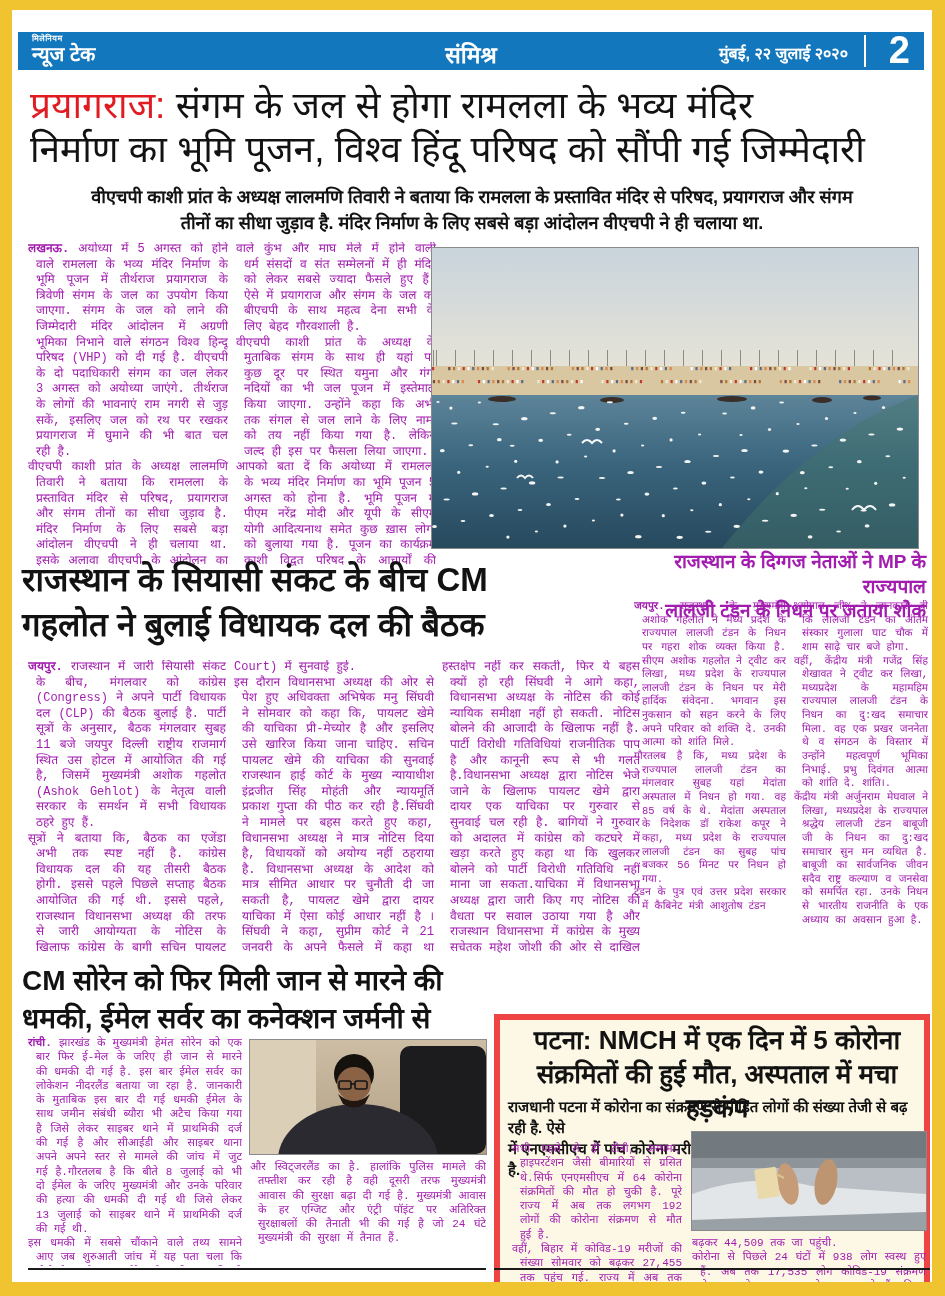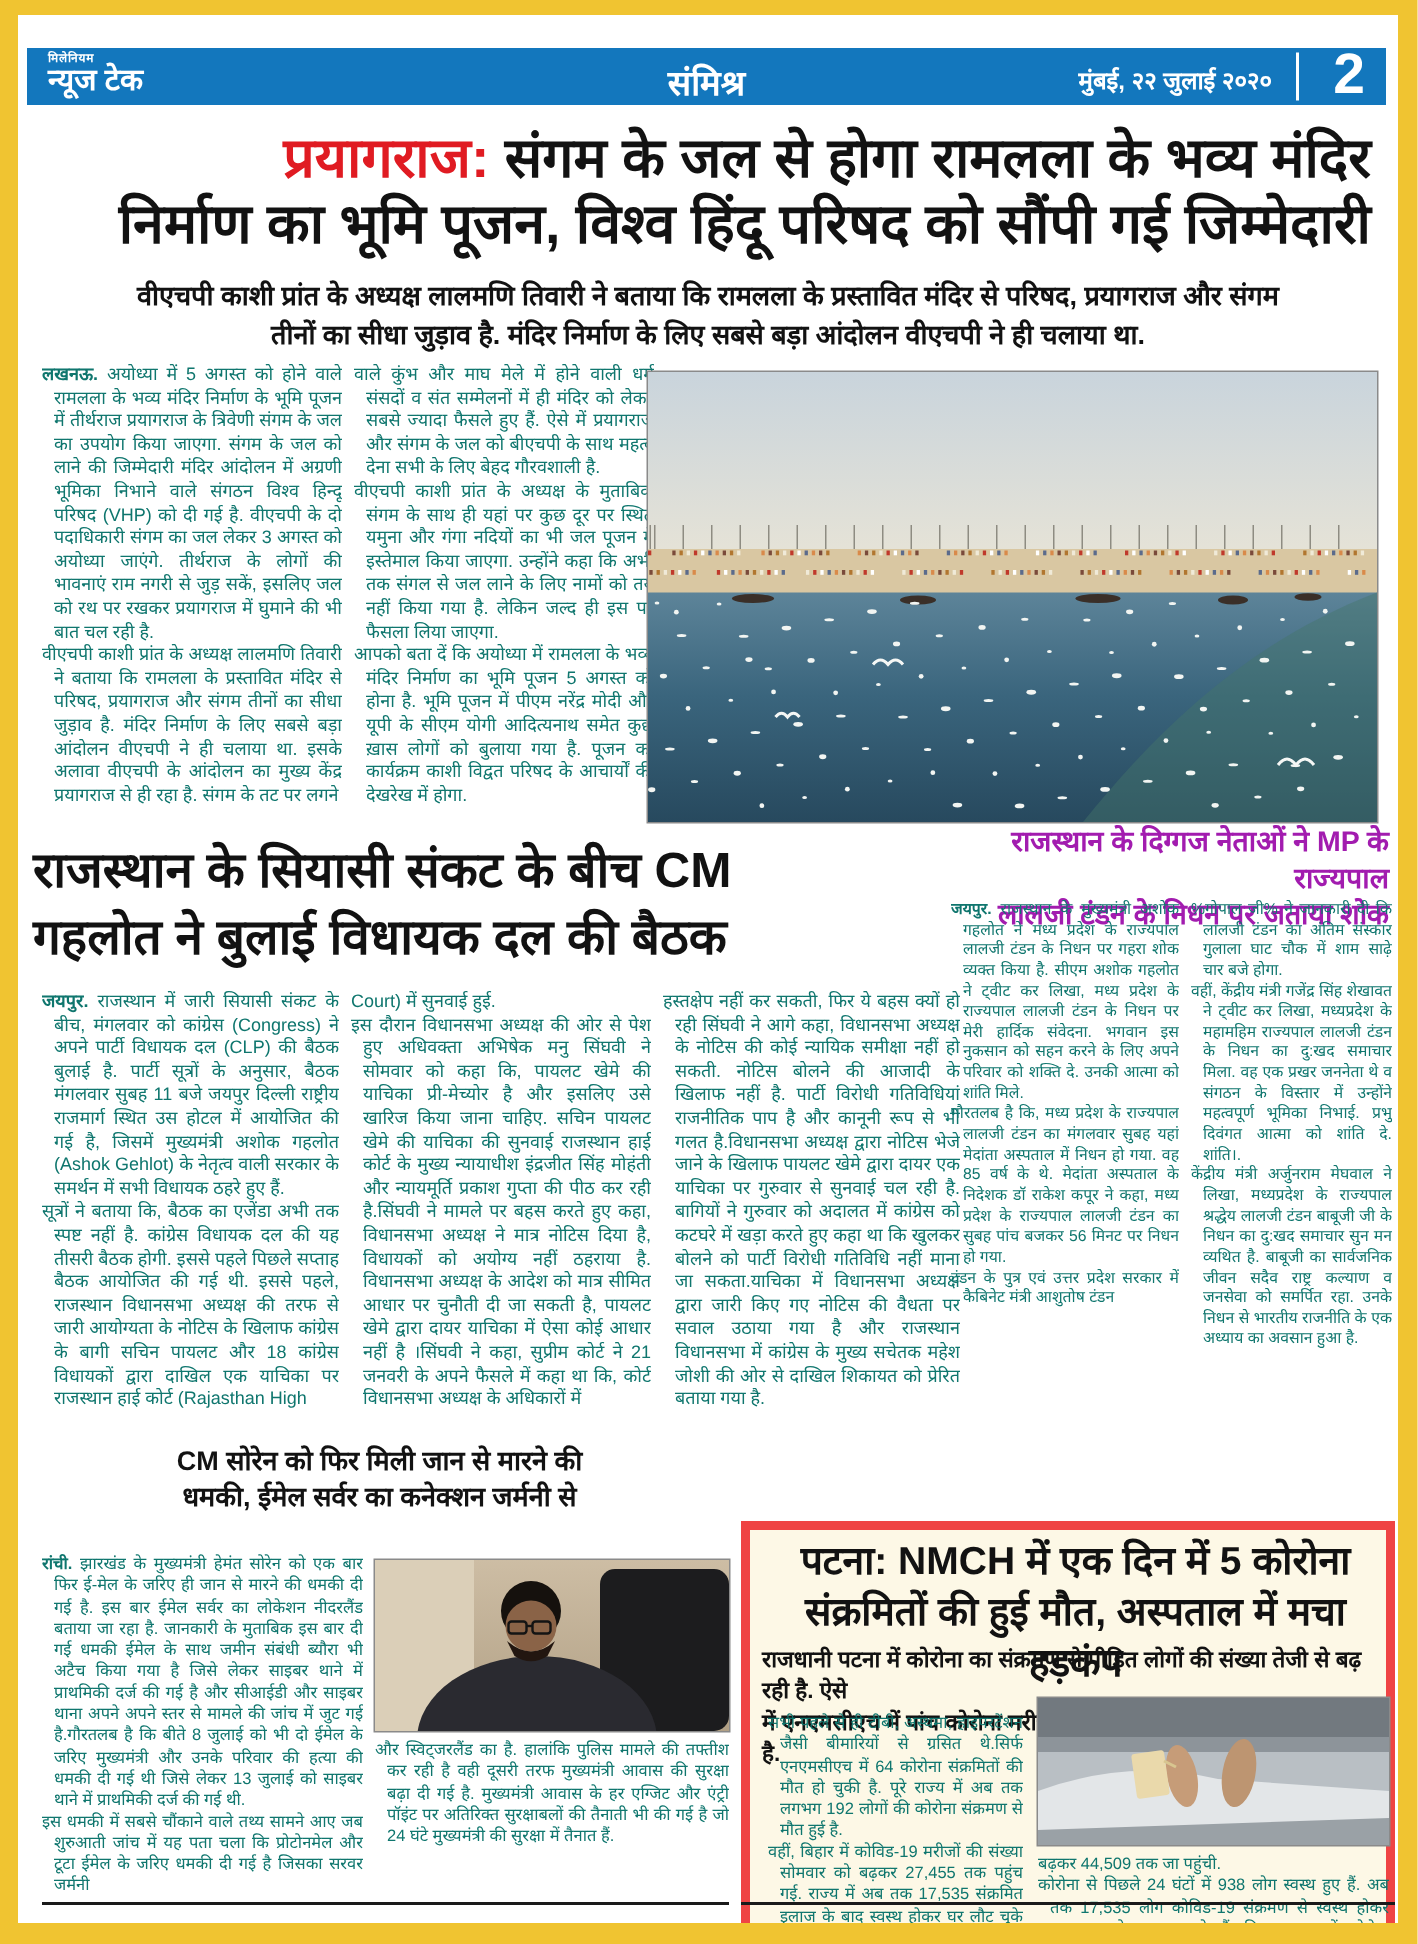--- a/index.html
+++ b/index.html
@@ -20,31 +20,31 @@
   }
   .brand{position:absolute;left:14px;top:3px;line-height:1;}
   .brand-small{display:block;font-size:8px;font-weight:bold;letter-spacing:.5px;margin-bottom:1px;}
   .brand-name{display:block;font-size:20px;font-weight:bold;}
   .center-title{position:absolute;left:0;right:0;top:6px;text-align:center;font-size:23px;font-weight:bold;}
   .edition-date{position:absolute;right:76px;top:10px;font-size:16px;font-weight:bold;white-space:nowrap;}
   .mast-sep{position:absolute;right:58px;top:3px;bottom:3px;width:2px;background:#fff;}
   .pagenum{position:absolute;right:14px;top:-3px;font-size:38px;font-weight:bold;}
   
   .lead-headline{
-    position:absolute;left:18px;top:74px;width:884px;text-align:right;
-    font-size:37px;font-weight:bold;line-height:1.18;color:#121212;
+    position:absolute;left:18px;top:74px;width:884px;text-align:left;
+    font-size:37px;font-weight:normal;line-height:1.18;color:#121212;
   }
   .kicker{color:#e01b22;}
   .lead-subhead{
     position:absolute;left:20px;top:174px;width:880px;text-align:center;
     font-size:18px;font-weight:600;line-height:1.45;color:#121212;
   }
   .col{
     position:absolute;font-size:12px;line-height:1.3;text-align:justify;
-    color:#0f766e;overflow:hidden;
+    color:#a21caf;overflow:hidden;font-family:Liberation Mono, monospace;
   }
   .col p{margin:0 0 0 8px;text-indent:-8px;}
   .col b{font-weight:bold;}
   .lead-col1{left:16px;top:232px;width:200px;height:324px;}
   .lead-col2{left:224px;top:232px;width:200px;height:324px;}
   .photo{position:absolute;overflow:hidden;outline:1px solid #8a8a8a;}
   .photo svg{display:block;width:100%;height:100%;}
   .sangam-photo{left:420px;top:238px;width:486px;height:300px;}
   
   .raj-headline{
@@ -55,22 +55,22 @@
     position:absolute;left:612px;top:540px;width:302px;text-align:right;
     font-size:19px;font-weight:bold;line-height:1.3;color:#a21caf;
   }
   .tandon-col1{left:622px;top:590px;width:152px;height:356px;font-size:10.5px;}
   .tandon-col2{left:782px;top:590px;width:134px;height:356px;font-size:10.5px;}
   .raj-col1{left:16px;top:650px;width:198px;height:294px;}
   .raj-col2{left:222px;top:650px;width:200px;height:294px;}
   .raj-col3{left:430px;top:650px;width:198px;height:294px;}
   
   .soren-headline{
-    position:absolute;left:10px;top:952px;width:462px;text-align:center;
-    font-size:18px;font-weight:bold;line-height:1.35;color:#121212;
+    position:absolute;left:10px;top:952px;width:462px;text-align:left;
+    font-size:28px;font-weight:bold;line-height:1.35;color:#121212;
   }
   .soren-col1{left:16px;top:1026px;width:214px;height:230px;font-size:11px;}
   .soren-photo{left:238px;top:1030px;width:236px;height:114px;}
   .soren-col2{left:238px;top:1150px;width:236px;height:106px;font-size:11px;}
   .rule{position:absolute;height:2px;background:#1a1a1a;}
   .soren-rule{left:16px;top:1258px;width:458px;}
   
   .patna-box{
     position:absolute;left:482px;top:1004px;width:436px;height:306px;
     background:#fdf8e6;border:6px solid #ef4444;box-sizing:border-box;

